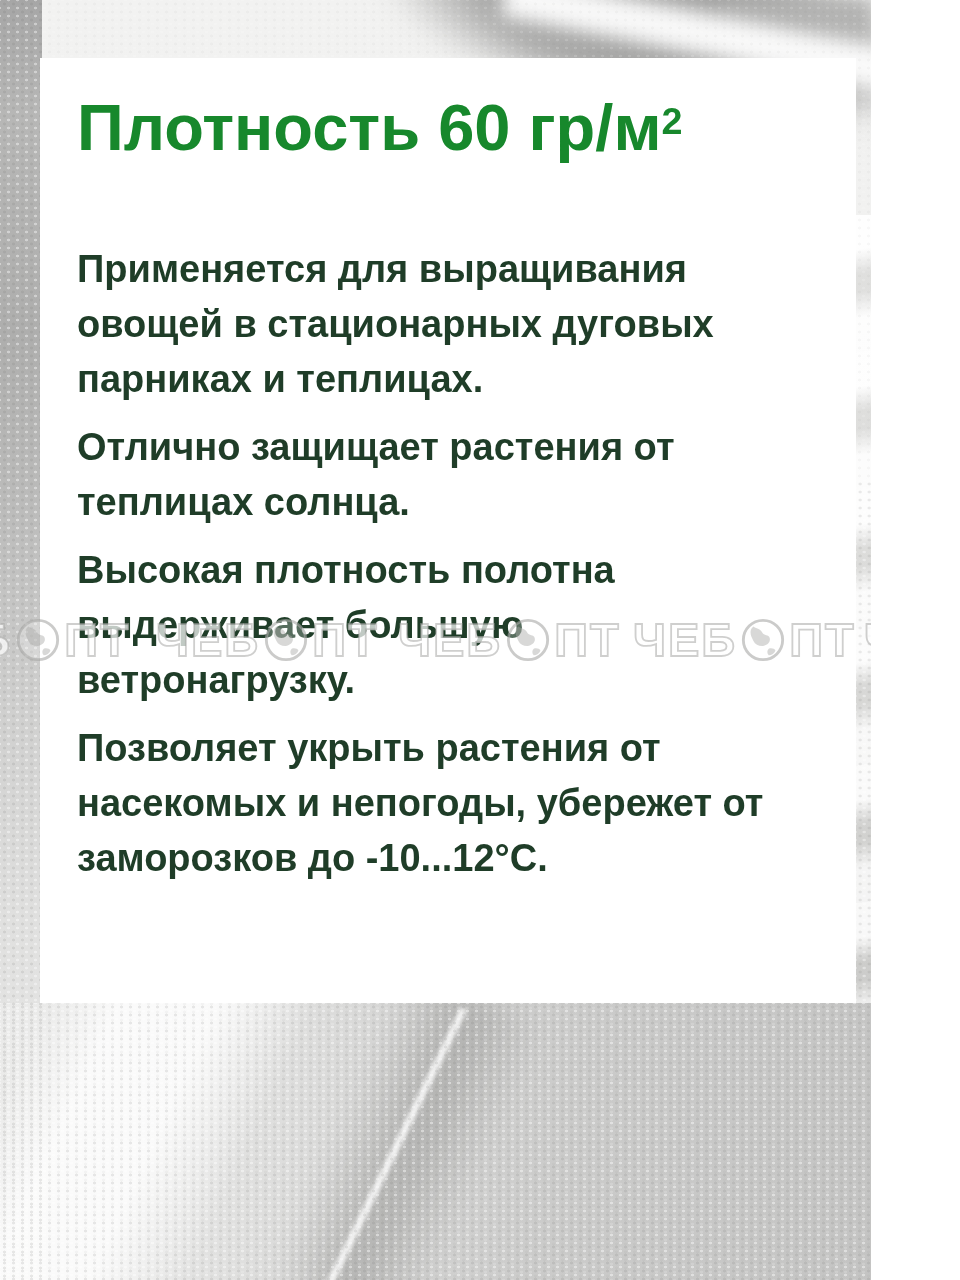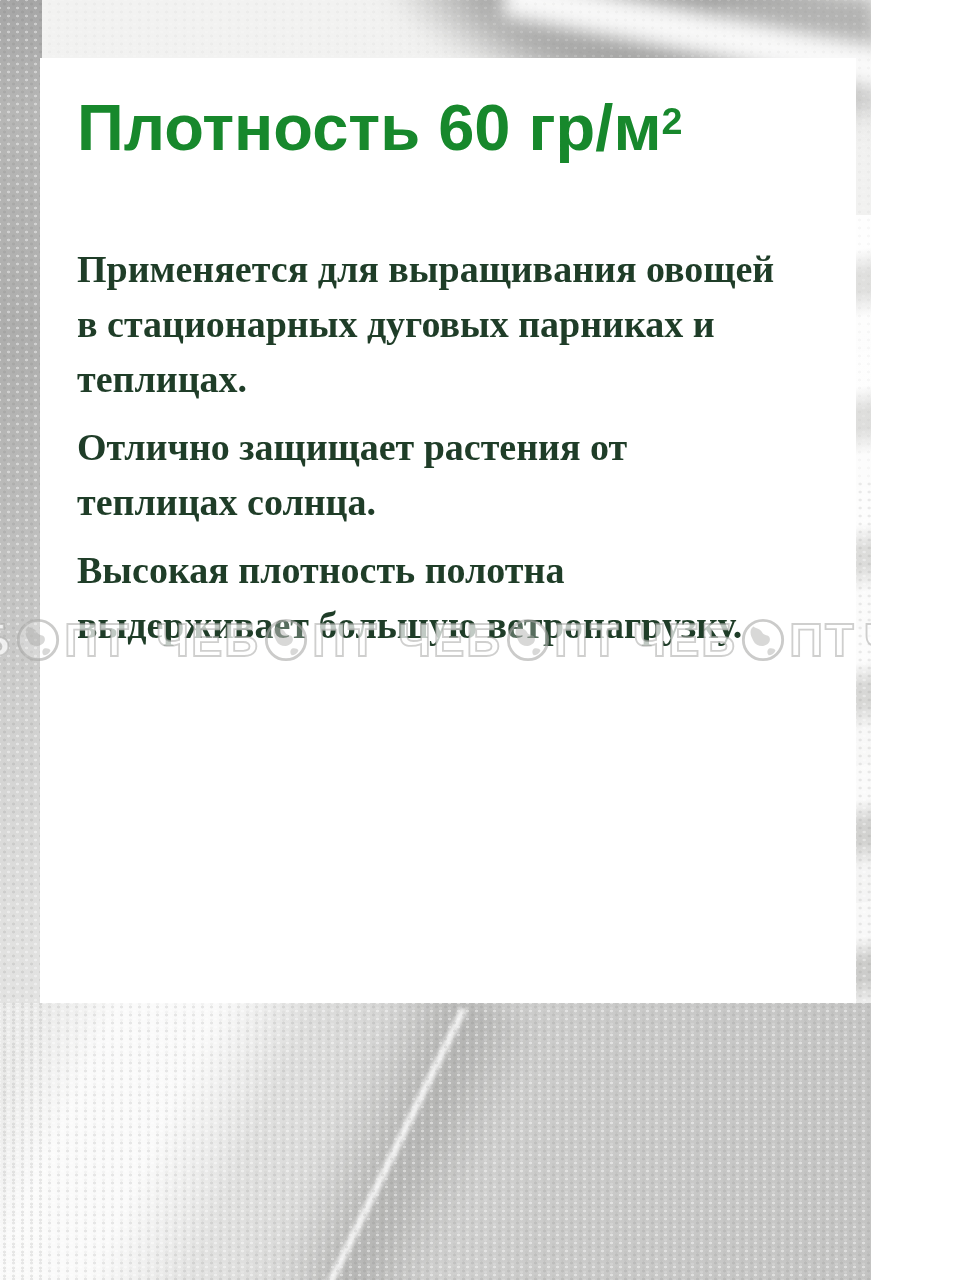--- a/index.html
+++ b/index.html
@@ -46,21 +46,21 @@
   .texture-left{left:0;top:0;width:42px;height:1280px;opacity:.55;}
   .texture-right{left:856px;right:0;top:480px;height:523px;opacity:.5;}
 
   
   .card{position:absolute;left:40px;top:58px;width:816px;height:945px;
       background:var(--card-bg,#ffffff);box-sizing:border-box;padding:34px 37px 0 37px;}
   .card h1{margin:0 0 78px 0;font-size:65px;line-height:72px;font-weight:700;
       color:var(--title-green,#17882c);letter-spacing:0;}
   .card h1 .sup{font-size:0.58em;vertical-align:top;position:relative;top:-0.18em;font-weight:700;}
   .card p{margin:0 0 13px 0;max-width:720px;font-size:38px;line-height:55px;font-weight:700;
-      color:var(--body-green,#1f3d28);font-family:Liberation Serif, serif;}
+      color:var(--body-green,#1f3d28);}
 
   
   .wm-row{position:absolute;left:0;top:607px;width:960px;height:70px;pointer-events:none;}
   .wm{position:absolute;top:0;display:flex;align-items:center;gap:3px;white-space:nowrap;}
   .wm-text{font-size:47px;font-weight:800;letter-spacing:2px;line-height:66px;
       color:rgba(255,255,255,0.45);
       -webkit-text-stroke:1.8px rgba(168,168,166,0.55);
       text-shadow:0 1px 0 rgba(255,255,255,0.5);}
   .wm:nth-child(1){left:-92px;}
   .wm:nth-child(2){left:156px;}
@@ -85,20 +85,21 @@
   <div class="bg-layer texture texture-all"></div>
   <div class="bg-layer texture texture-bottom"></div>
   <div class="bg-layer texture texture-left"></div>
   <div class="bg-layer texture texture-right"></div>
 
   <div class="card">
     <h1><span>Плотность 60 гр/м</span><sup class="sup">2</sup></h1>
     <p>Применяется для выращивания овощей в стационарных дуговых парниках и теплицах.</p>
     <p>Отлично защищает растения от теплицах солнца.</p>
     <p>Высокая плотность полотна выдерживает большую ветронагрузку.</p>
+    <p>Позволяет укрыть растения от насекомых и непогоды, убережет от заморозков до -10...12°С.</p>
   </div>
 
   <div class="wm-row">
     <div class="wm">
       <span class="wm-text">ЧЕБ</span>
       <svg class="globe" viewBox="0 0 48 48" width="46" height="46">
         <circle cx="24" cy="24" r="20.5" fill="rgba(255,255,255,0.25)" stroke="rgba(168,168,166,0.6)" stroke-width="3"></circle>
         <path d="M14 10c4 3 7 2 9 6s7 2 8 6-2 7-6 8-9-1-11-5-3-6-3-9 1-4 3-6z" fill="rgba(168,168,166,0.45)"></path>
         <path d="M30 33c3-1 6 0 7 2-1 3-4 5-7 5-2-2-2-5 0-7z" fill="rgba(168,168,166,0.45)"></path>
       </svg>

